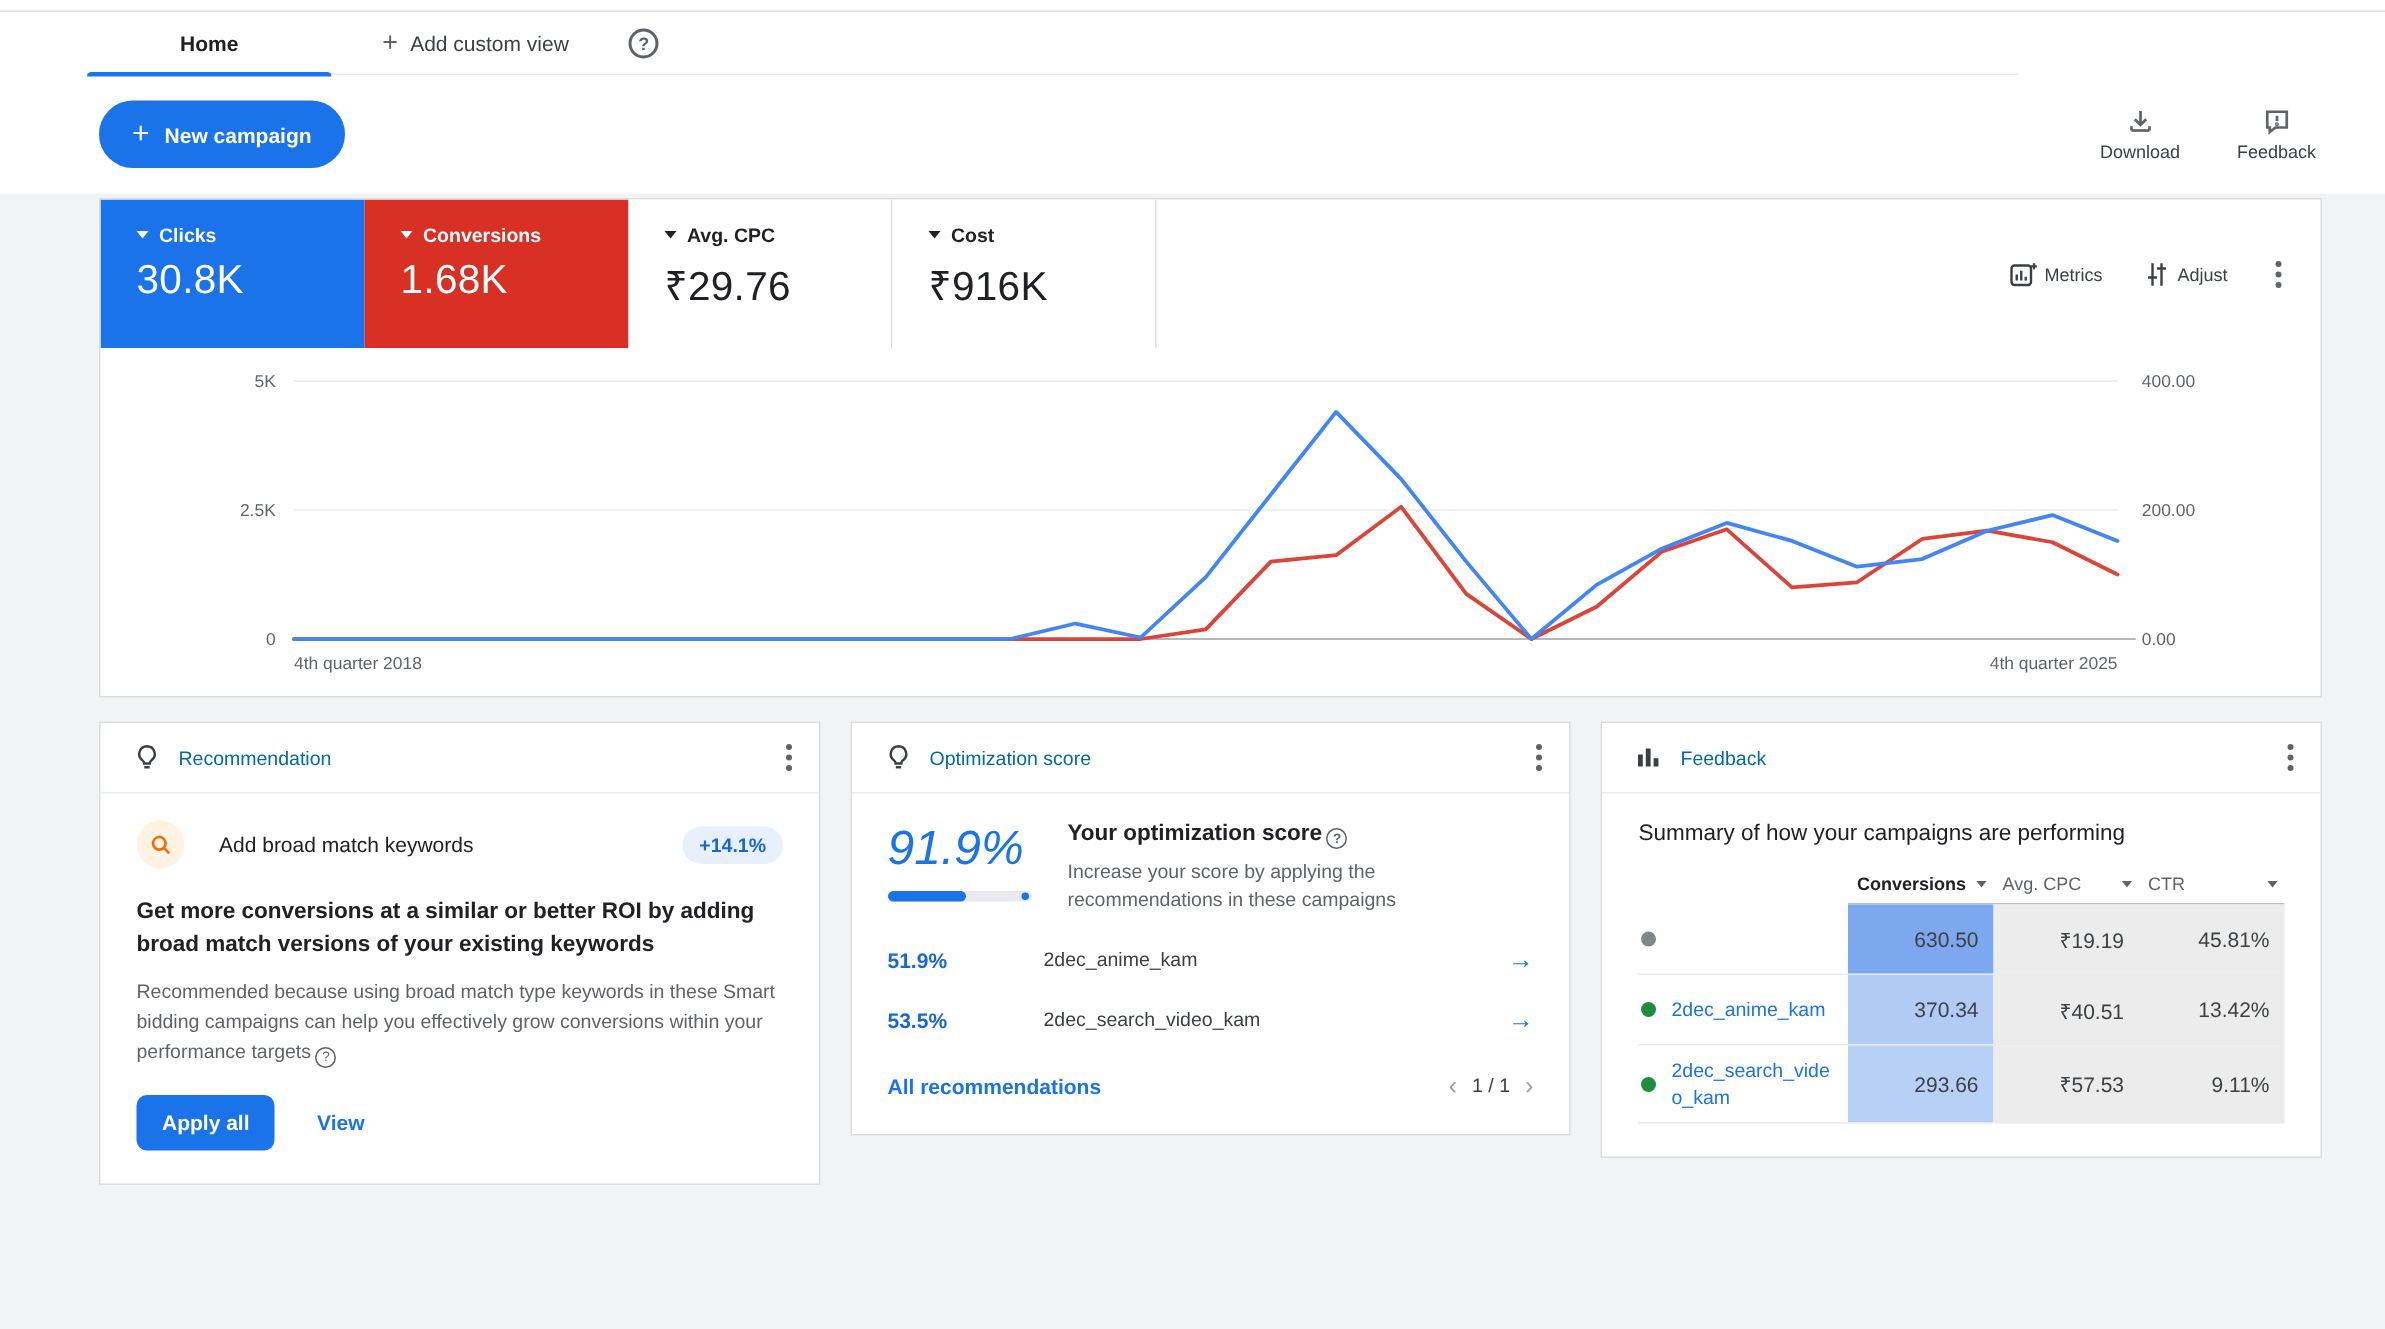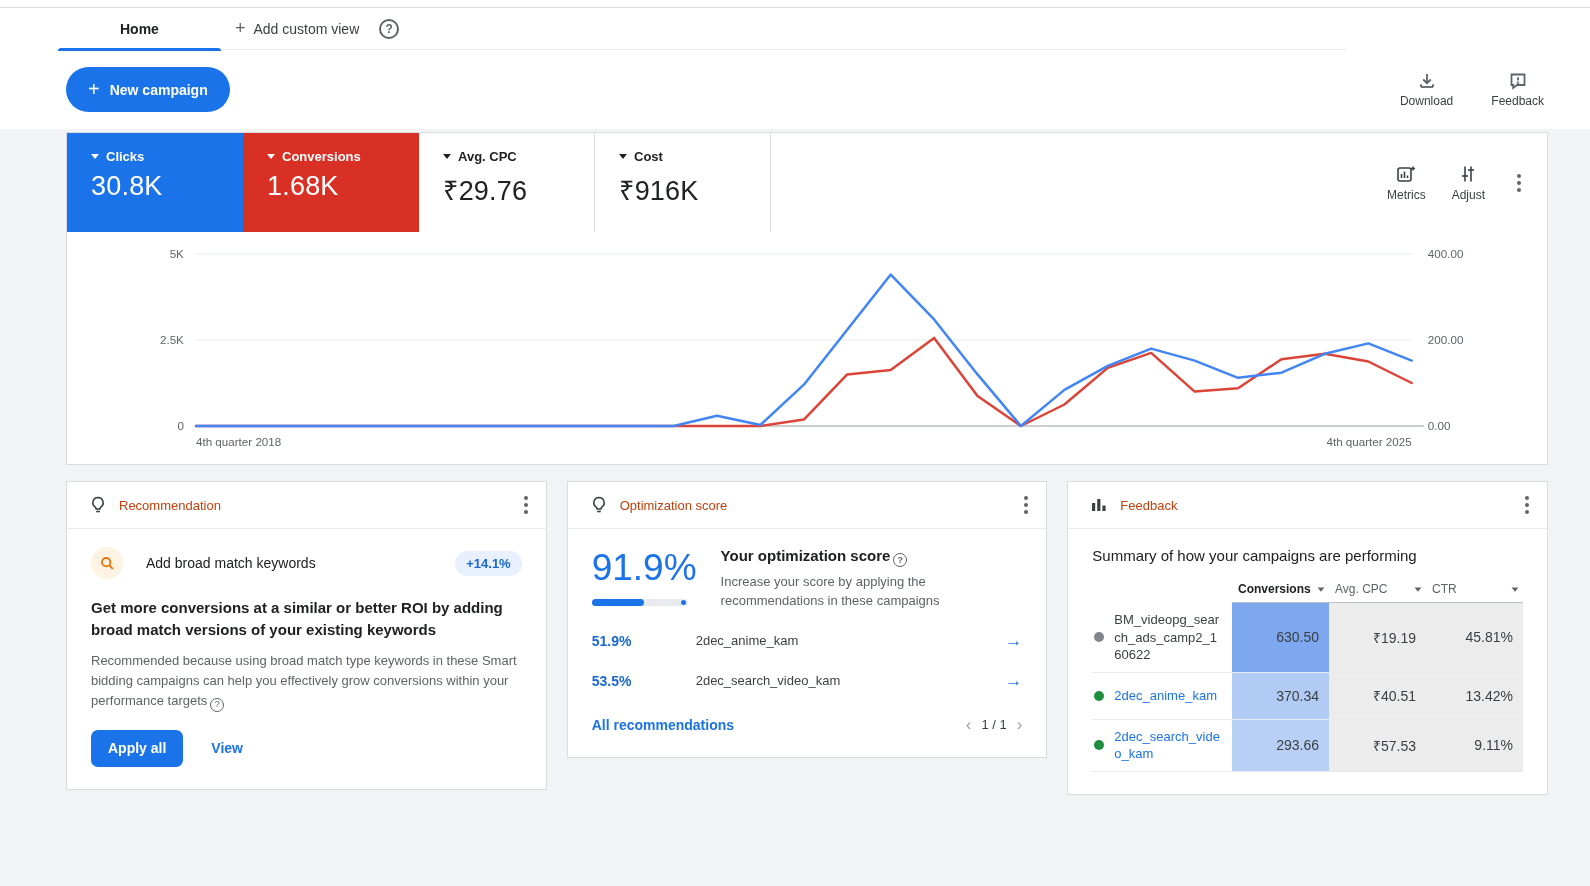--- a/index.html
+++ b/index.html
@@ -3,21 +3,21 @@
 <meta charset="utf-8">
 <style>
   * { margin:0; padding:0; box-sizing:border-box; }
   html,body { width:1590px; height:886px; overflow:hidden; background:#f1f3f4;
     font-family:"Liberation Sans", sans-serif; color:#202124; }
   .hairline { height:8px; background:#fff; border-bottom:1px solid #dadce0; }
 
   
   .header { background:#fff; }
   .tabstrip { padding-left:58px; }
-  .tabstrip-inner { width:1288px; display:flex; align-items:center; height:42px; border-bottom:1px solid #e8eaed; }
+  .tabstrip-inner { width:1288px; display:flex; align-items:center; height:42px; border-bottom:1px solid #e8eaed;gap:20px; }
   .tab { position:relative; height:42px; display:flex; align-items:center; padding:0 62px 0 62px; font-size:14px; font-weight:bold; color:#202124; cursor:pointer; }
   .tab.active::after { content:""; position:absolute; left:0; right:0; bottom:-1px; height:3px; background:#1a73e8; border-radius:3px 3px 0 0; }
   .tab-add { display:flex; align-items:center; gap:8px; margin-left:14px; font-size:14px; color:#3c4043; cursor:pointer; }
   .plus-sm { font-size:18px; color:#5f6368; font-weight:normal; }
   .help-circle { width:20px; height:20px; border:2px solid #5f6368; border-radius:50%; display:flex; align-items:center; justify-content:center;
     font-size:12px; font-weight:bold; color:#5f6368; margin-left:20px; cursor:pointer; }
 
   .actions-row { height:79px; display:flex; align-items:center; padding:0 46px 0 66px; background:#fff; }
   .btn-new { display:flex; align-items:center; gap:10px; background:#1a73e8; color:#fff; border:none; border-radius:24px;
     height:45px; padding:0 22px; font-size:14px; font-weight:bold; font-family:inherit; cursor:pointer; }
@@ -32,60 +32,60 @@
 
   
   .chart-card { overflow:hidden; }
   .chips-row { display:flex; align-items:stretch; height:99px; }
   .chip { width:176px; padding:16px 0 0 24px; cursor:pointer; }
   .chip.bordered { border-right:1px solid #dadce0; }
   .chip-label { display:flex; align-items:center; gap:7px; font-size:13px; font-weight:bold; }
   .caret { width:0; height:0; border-left:4.5px solid transparent; border-right:4.5px solid transparent; border-top:5px solid currentColor; }
   .chip-value { font-size:27px; margin-top:7px; letter-spacing:.2px; }
   .chart-toolbar { margin-left:auto; display:flex; align-items:center; gap:26px; padding-right:20px; }
-  .tool { display:flex; flex-direction:column; align-items:center; gap:4px; font-size:12px; color:#3c4043; cursor:pointer; }
+  .tool { display:flex; flex-direction:row; align-items:center; gap:4px; font-size:12px; color:#3c4043; cursor:pointer; }
   .kebab { display:flex; flex-direction:column; gap:3px; padding:6px; cursor:pointer; }
   .kebab i { width:4px; height:4px; border-radius:50%; background:#5f6368; }
   .chart-wrap { padding:14px 20px 6px 40px; }
   #chart-svg { width:100%; height:212px; display:block; }
   #chart-svg text { font-family:"Liberation Sans", sans-serif; font-size:11.5px; fill:#5f6368; }
 
   
   .diag-card { margin-top:24px; overflow:hidden; }
   .diag-head { height:42px; display:flex; align-items:center; gap:12px; padding:0 16px 0 24px; }
   .diag-title { font-size:13px; color:#3c4043; }
   .diag-banner { background:#e9eaeb; display:flex; align-items:center; padding:0 24px; height:60px; cursor:pointer; }
   .diag-banner-text { font-size:16px; color:#202124; }
   .diag-banner svg { margin-left:auto; }
 
   
   .cards-row { display:flex; gap:20px; margin-top:16px; align-items:flex-start; }
   .mini-card { flex:1; }
   .mini-head { height:47px; display:flex; align-items:center; gap:12px; padding:0 12px 0 22px; border-bottom:1px solid #e8eaed; }
-  .mini-title { font-size:13px; color:#c2410c; }
+  .mini-title { font-size:13px; color:#0369a1; }
   .mini-head .kebab { margin-left:auto; }
   .mini-body { padding:18px 24px 22px 24px; }
 
   
   .rec-toprow { display:flex; align-items:center; gap:23px; }
   .rec-search { width:32px; height:32px; border-radius:50%; background:#fef3e2; display:flex; align-items:center; justify-content:center; }
   .rec-label { font-size:14px; color:#202124; }
   .uplift-pill { margin-left:auto; background:#e8f0fe; color:#1967d2; font-size:13px; font-weight:bold; border-radius:14px; padding:5px 11px; }
   .rec-heading { margin-top:18px; font-size:15px; font-weight:bold; line-height:1.45; color:#202124; }
   .rec-body { margin-top:10px; font-size:13px; color:#5f6368; line-height:1.55; }
   .info-ic { display:inline-flex; width:14px; height:14px; border:1.5px solid #5f6368; border-radius:50%; font-size:9px; color:#5f6368;
     align-items:center; justify-content:center; vertical-align:-2px; margin-left:3px; cursor:pointer; }
   .rec-actions { margin-top:18px; display:flex; align-items:center; gap:28px; }
   .btn-apply { background:#1a73e8; color:#fff; border:none; border-radius:7px; height:37px; padding:0 17px;
     font-size:14px; font-weight:bold; font-family:inherit; cursor:pointer; }
   .link { color:#1a73e8; font-size:14px; font-weight:bold; text-decoration:none; cursor:pointer; }
 
   
   .opt-top { display:flex; gap:24px; }
-  .opt-score { font-size:37px; color:#1a73e8; }
+  .opt-score { font-size:32px; color:#1a73e8;font-style:italic; }
   .opt-bar { position:relative; margin-top:10px; width:96px; height:7px; border-radius:4px; background:#e8eaed; }
   .opt-bar-fill { position:absolute; left:0; top:0; bottom:0; border-radius:4px; background:#1a73e8; }
   .opt-bar-dot { position:absolute; right:2px; top:1px; width:5px; height:5px; border-radius:50%; background:#1a73e8; }
   .opt-heading { font-size:15px; font-weight:bold; color:#202124; }
   .opt-desc { margin-top:6px; font-size:13px; color:#5f6368; line-height:1.45; }
   .opt-row { display:flex; align-items:center; margin-top:20px; }
   .opt-pct { width:104px; font-size:14px; font-weight:bold; color:#1967d2; }
   .opt-camp { font-size:13px; color:#3c4043; }
   .opt-arrow { margin-left:auto; color:#1a73e8; font-size:17px; cursor:pointer; }
   .opt-footer { display:flex; align-items:center; margin-top:24px; }
@@ -346,21 +346,20 @@
               </div>
             <div class="hcell">
                 <span>CTR</span>
                 <span class="caret"></span>
               </div>
           </div>
           <div id="campaign-rows">
               <div class="crow">
                 <div class="cname">
       <span class="dot" style="background:#80868b"></span>
-      <span class="nm ">BM_videopg_search_ads_camp2_160622</span>
                 </div>
     <div class="cv" style="background:#7da7ee">630.50</div>
     <div class="cv">₹19.19</div>
     <div class="cv">45.81%</div>
               </div>
               <div class="crow">
                 <div class="cname">
       <span class="dot" style="background:#1e8e3e"></span>
       <span class="nm lnk">2dec_anime_kam</span>
                 </div>

